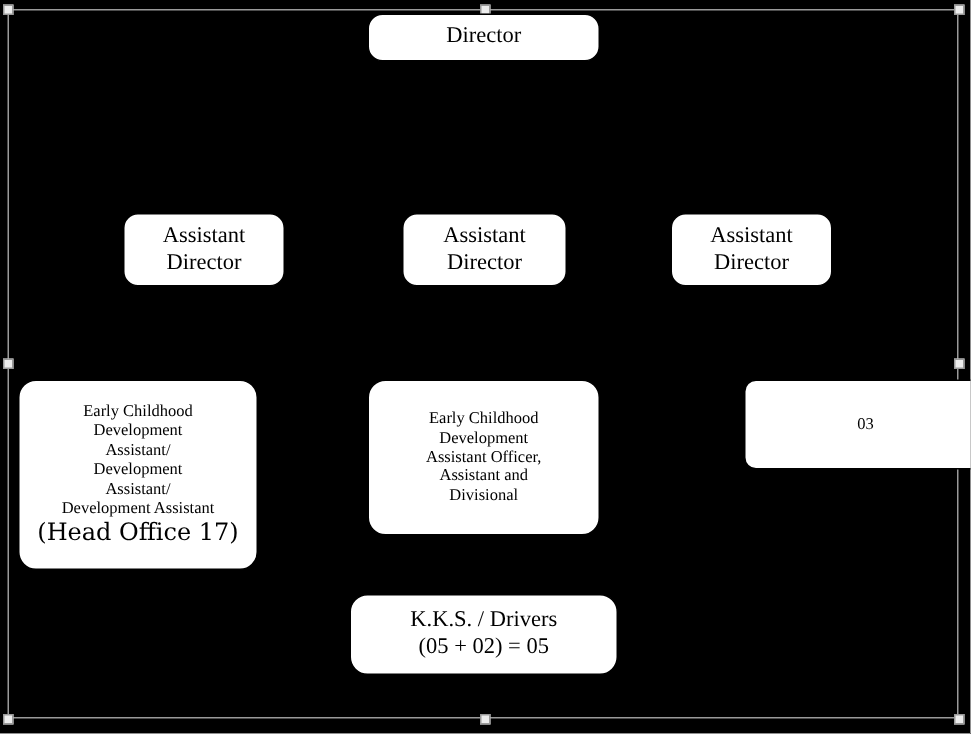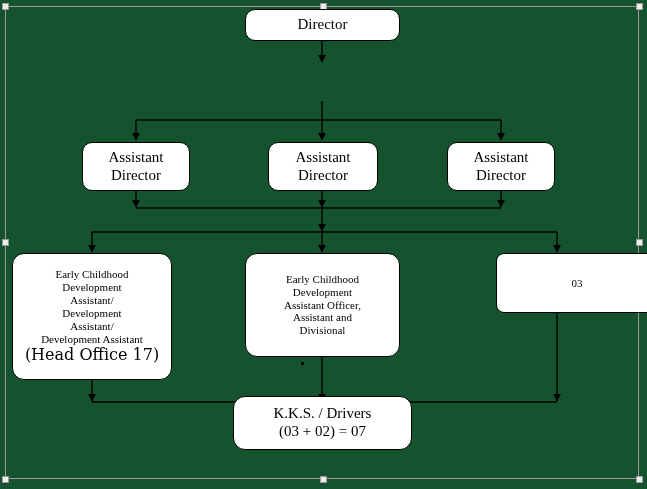--- a/index.html
+++ b/index.html
@@ -11,21 +11,21 @@
     width: 647px;
     height: 489px;
     font-family: "Liberation Serif", "DejaVu Serif", serif;
     color: #000000;
     overflow: hidden;
   }
   #canvas {
     position: relative;
     width: 647px;
     height: 489px;
-    background: #14532d;
+    background: #000000;
   }
   
   #selection-frame {
     position: absolute;
     left: 5px;
     top: 6px;
     width: 634px;
     height: 473px;
     border: 1px solid #9a9a9a;
     box-sizing: border-box;
@@ -174,16 +174,16 @@
     <span class="line">Assistant and</span>
     <span class="line">Divisional</span>
   </div>
 
   <div class="node r-sm fs-11" style="left:496px; top:253px; width:162px; height:60px;">
     <span class="line">03</span>
   </div>
 
   <div class="node r-lg fs-13" style="left:233px; top:396px; width:179px; height:54px;">
     <span class="line">K.K.S. / Drivers</span>
-    <span class="line">(03 + 02) = 07</span>
+    <span class="line">(05 + 02) = 05</span>
   </div>
 
 </div>
 
 </body></html>

